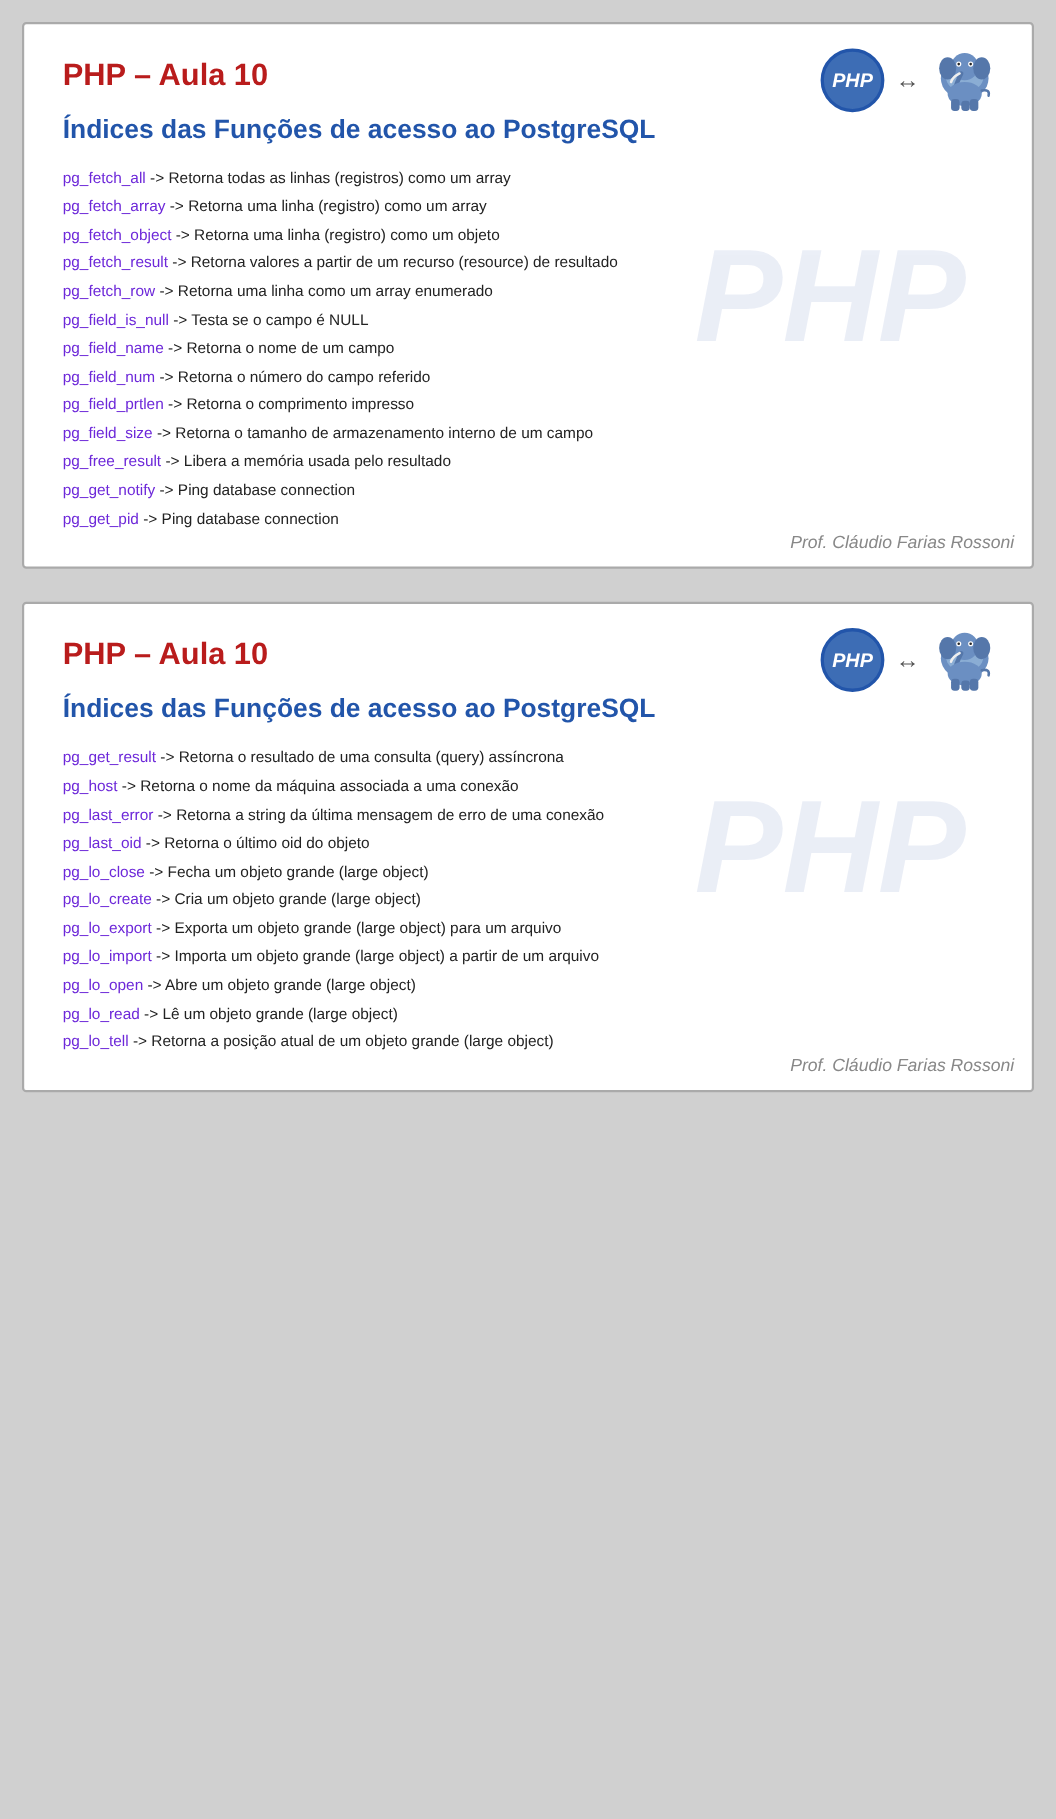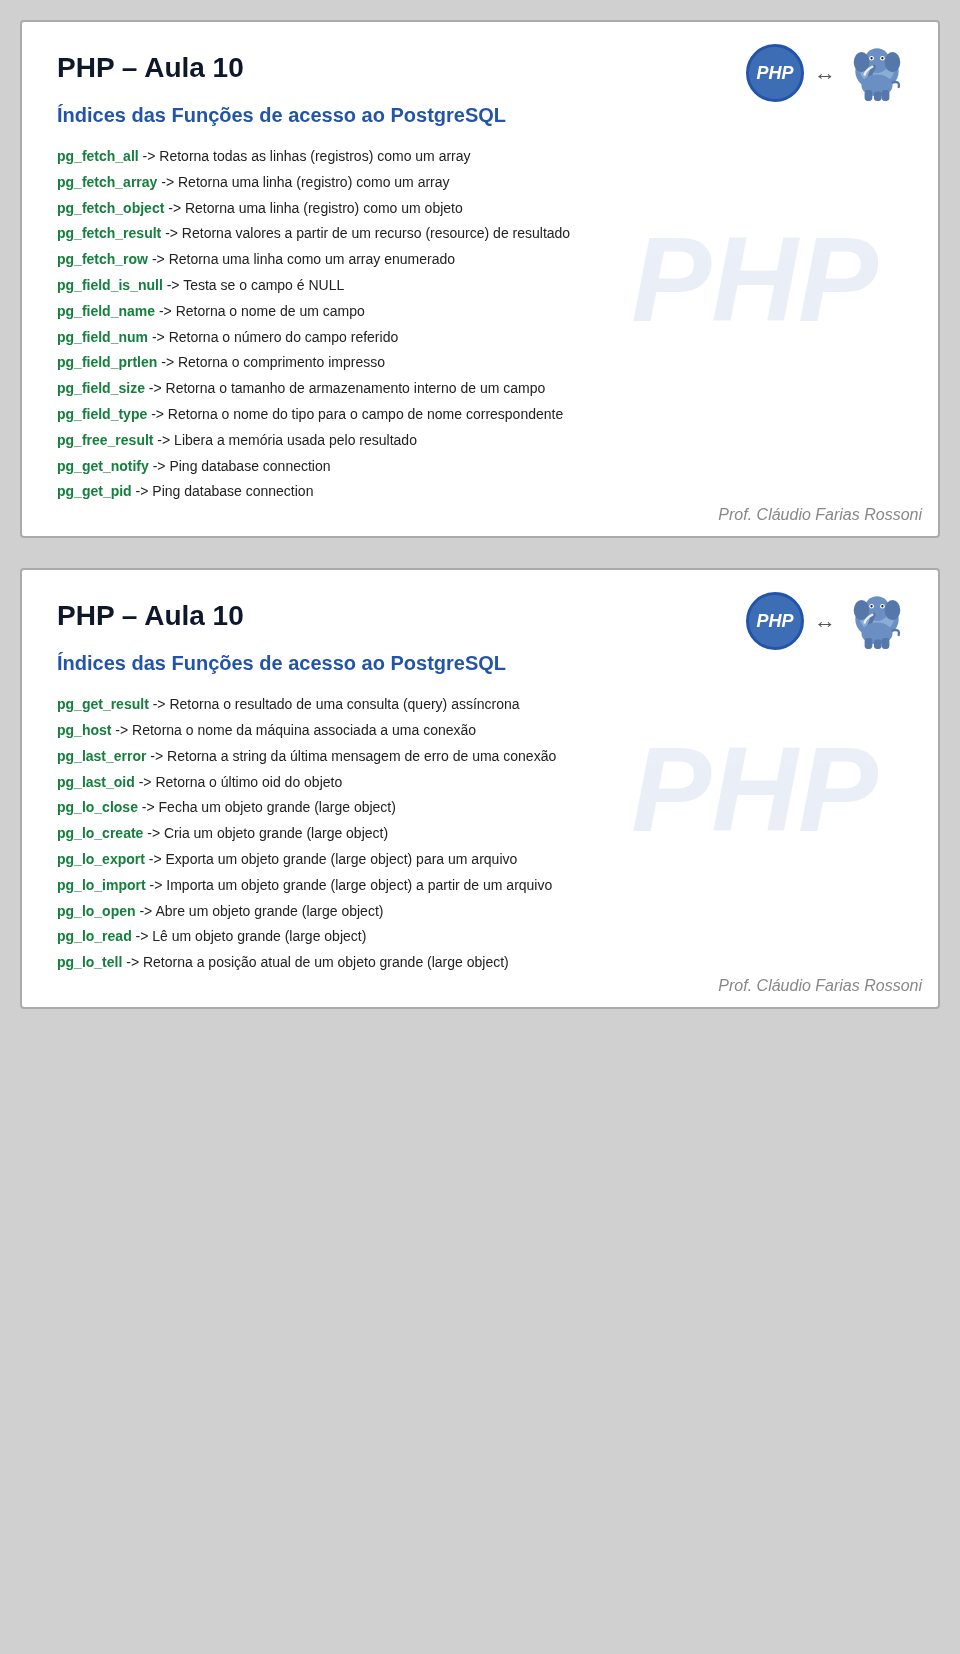--- a/index.html
+++ b/index.html
@@ -15,43 +15,43 @@
     }
     .slide {
       background: white;
       border: 2px solid #aaa;
       border-radius: 4px;
       padding: 30px 35px 30px 35px;
       position: relative;
       overflow: hidden;
     }
     .slide-title {
-      color: #0f172a;
+      color: #b91c1c;
       font-size: 28px;
       font-weight: bold;
       margin-bottom: 8px;
     }
     .slide-subtitle {
       color: #2255aa;
-      font-size: 20px;
+      font-size: 24px;
       font-weight: bold;
       margin-bottom: 18px;
       margin-top: 20px;
     }
     .slide-content {
       font-size: 14px;
       color: #222;
       line-height: 1.7;
     }
     .slide-content p {
       margin-bottom: 2px;
     }
     .func-name {
-      color: #15803d;
-      font-weight: bold;
+      color: #6d28d9;
+      font-weight: normal;
       text-align: right;
     }
     .watermark {
       position: absolute;
       right: 60px;
       top: 50%;
       transform: translateY(-50%);
       opacity: 0.08;
       font-size: 120px;
       font-weight: bold;
@@ -143,21 +143,20 @@
   <p><span class="func-name">pg_fetch_all</span> -&gt; Retorna todas as linhas (registros) como um array</p>
       <p><span class="func-name">pg_fetch_array</span> -&gt; Retorna uma linha (registro) como um array</p>
       <p><span class="func-name">pg_fetch_object</span> -&gt; Retorna uma linha (registro) como um objeto</p>
       <p><span class="func-name">pg_fetch_result</span> -&gt; Retorna valores a partir de um recurso (resource) de resultado</p>
       <p><span class="func-name">pg_fetch_row</span> -&gt; Retorna uma linha como um array enumerado</p>
       <p><span class="func-name">pg_field_is_null</span> -&gt; Testa se o campo é NULL</p>
       <p><span class="func-name">pg_field_name</span> -&gt; Retorna o nome de um campo</p>
       <p><span class="func-name">pg_field_num</span> -&gt; Retorna o número do campo referido</p>
       <p><span class="func-name">pg_field_prtlen</span> -&gt; Retorna o comprimento impresso</p>
       <p><span class="func-name">pg_field_size</span> -&gt; Retorna o tamanho de armazenamento interno de um campo</p>
-      <p><span class="func-name">pg_field_type</span> -&gt; Retorna o nome do tipo para o campo de nome correspondente</p>
       <p><span class="func-name">pg_free_result</span> -&gt; Libera a memória usada pelo resultado</p>
       <p><span class="func-name">pg_get_notify</span> -&gt; Ping database connection</p>
       <p><span class="func-name">pg_get_pid</span> -&gt; Ping database connection</p>
     </div>
 
   <div class="professor-credit">Prof. Cláudio Farias Rossoni</div>
 </div>
 
 <div class="slide">
   <div class="watermark">PHP</div>

